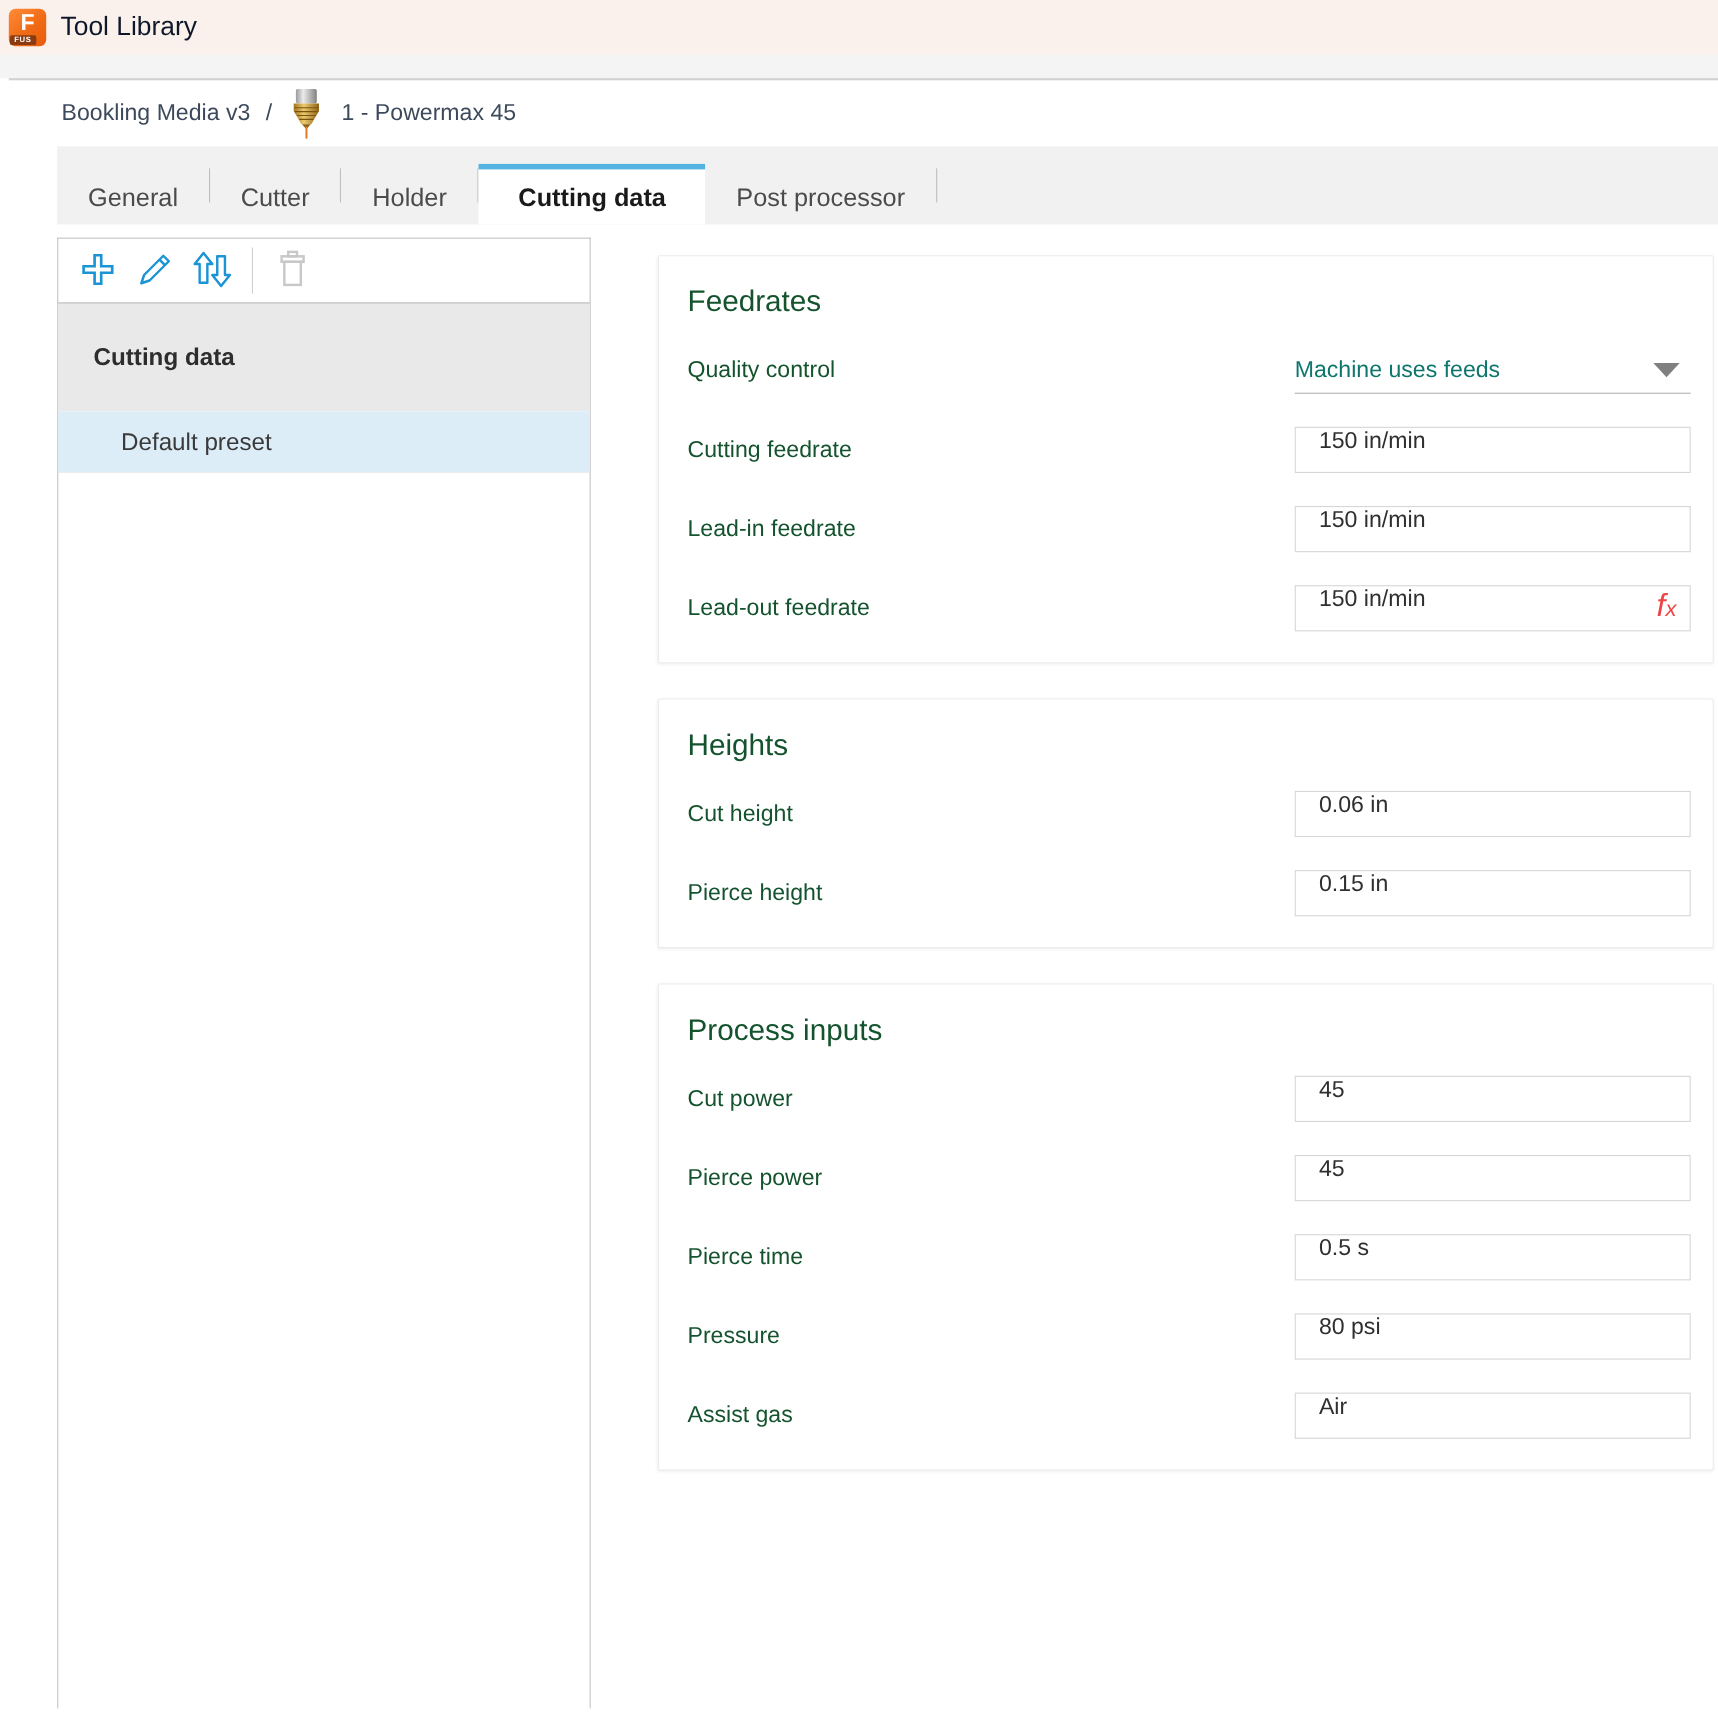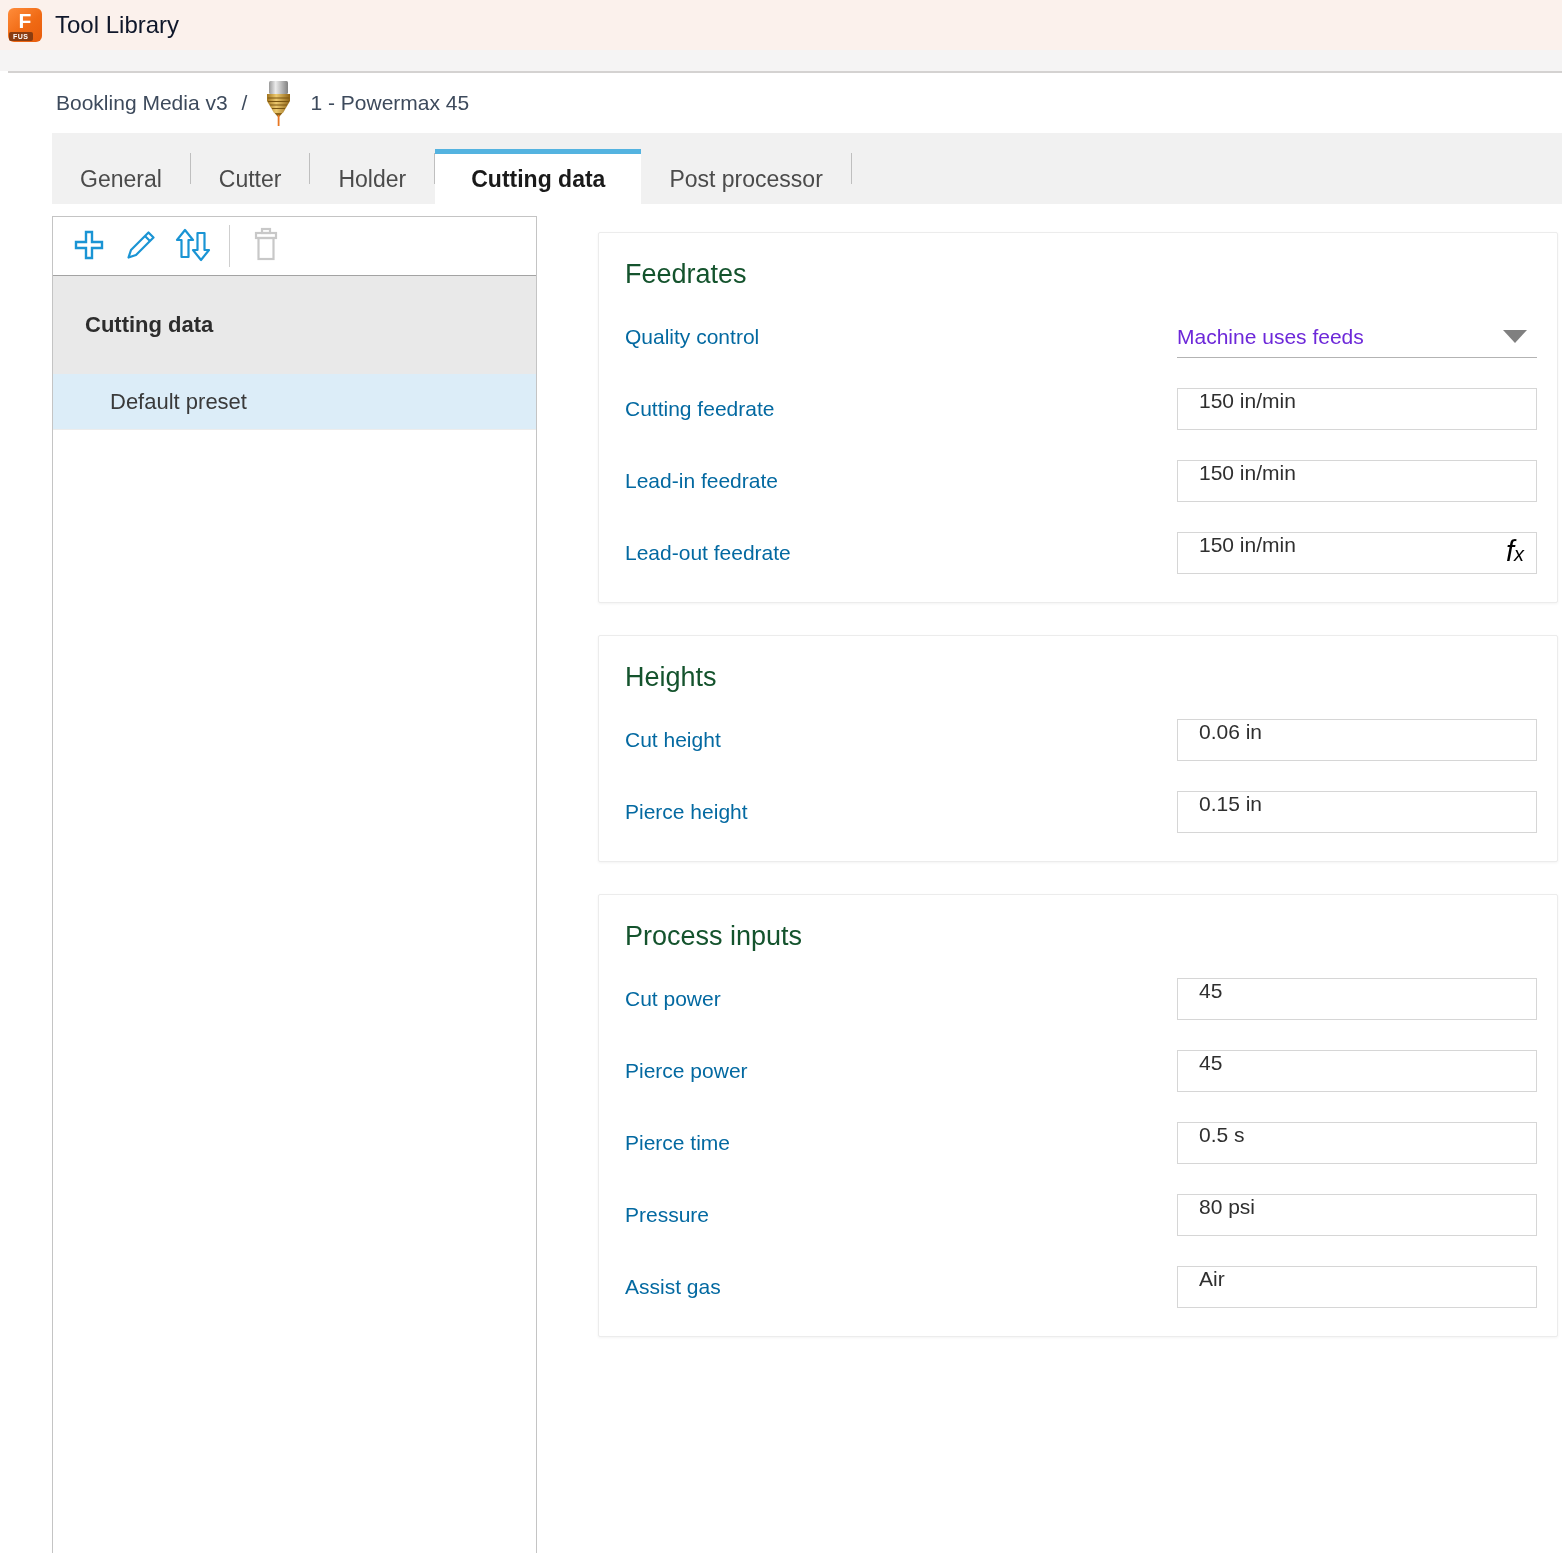--- a/index.html
+++ b/index.html
@@ -57,32 +57,32 @@
   .list-item.selected { background:#dcedf8; }
 
   
   .right-col { margin-left:61px; margin-top:28px; width:960px; }
   .card { background:#fff; border:1px solid #ececec; border-radius:2px;
           box-shadow:0 1px 3px rgba(0,0,0,.05); padding:26px 20px 28px 26px;
           margin-bottom:32px; }
   .card-title { font-size:27px; color:#14532d; margin-bottom:26px; }
   .field-row { display:flex; align-items:center; height:42px; margin-bottom:30px; }
   .field-row:last-child { margin-bottom:0; }
-  .field-label { flex:1; font-size:21px; color:#0369a1; }
+  .field-label { flex:1; font-size:21px; color:#14532d; }
   .field-input-wrap { position:relative; width:360px; }
   input.field-input { width:360px; height:42px; border:1px solid #d6d6d6; background:#fff;
               font-size:21px; color:#2f2f2f; padding:0 44px 16px 21px;
               font-family:"Liberation Sans", sans-serif; outline:none; }
-  .fx-badge { position:absolute; right:13px; top:3px; font-style:italic; color:#000000;
+  .fx-badge { position:absolute; right:13px; top:3px; font-style:italic; color:#ef4444;
               cursor:pointer; user-select:none; }
   .fx-f { font-size:29px; }
   .fx-x { font-size:20px; }
   .dropdown { width:360px; height:42px; border-bottom:1px solid #b3b3b3; display:flex;
               align-items:center; justify-content:space-between; font-size:21px;
-              color:#6d28d9; cursor:pointer; }
+              color:#0f766e; cursor:pointer; }
   .caret { width:0; height:0; border-left:12px solid transparent;
            border-right:12px solid transparent; border-top:13px solid #808080;
            margin-right:10px; }
 </style>
 </head>
 <body>
 
 <div class="titlebar">
   <div class="app-icon">
     <div class="f-letter">F</div>

